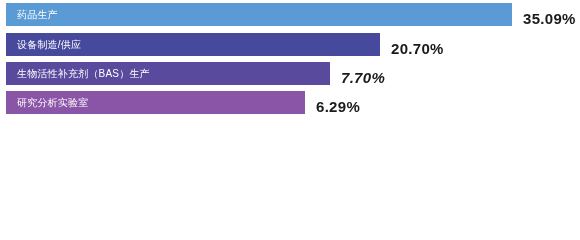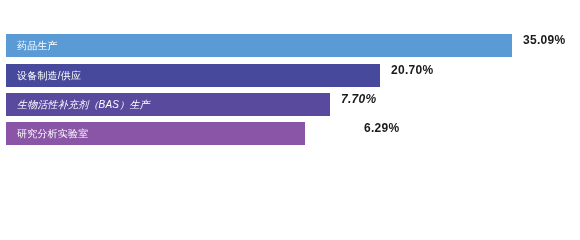--- a/index.html
+++ b/index.html
@@ -16,41 +16,40 @@
   #chart {
     position: relative;
     width: 580px;
     height: 162px;
     background: #ffffff;
   }
   .bar-row {
     position: absolute;
     left: 0;
     display: flex;
-    align-items: flex-start;
+    align-items: flex-end;
     height: 23px;
-    margin-top: 31px;
   }
   .bar {
     height: 23px;
     box-sizing: border-box;
     display: flex;
     align-items: center;
     flex: none;
   }
   .bar-label {
     color: #ffffff;
     font-size: 10px;
     line-height: 1;
     white-space: nowrap;
     padding-left: 11px;
     letter-spacing: 0.2px;
   }
   .value-label {
-    font-size: 12px;
+    font-size: 15px;
     font-weight: bold;
     color: #1a1a1a;
     white-space: nowrap;
     margin-left: 11px;
     letter-spacing: 0.3px;
     line-height: 1;
   }
 </style>
 </head>
 <body>
@@ -66,26 +65,26 @@
 
   <div class="bar-row" style="top: 33px; left: 6px; height: 23px;">
     <div class="bar" style="background-color: rgb(71, 74, 156); width: 374px; height: 23px;">
       <span class="bar-label" style="color: rgb(255, 255, 255);">设备制造/供应</span>
     </div>
     <span class="value-label" style="color: rgb(26, 26, 26);">20.70%</span>
   </div>
 
   <div class="bar-row" style="top: 62px; left: 6px; height: 23px;">
     <div class="bar" style="background-color: rgb(90, 74, 158); width: 324px; height: 23px;">
-      <span class="bar-label" style="color: rgb(255, 255, 255); font-style: italic;">生物活性补充剂（BAS）生产</span>
+      <span class="bar-label" style="color: rgb(255, 255, 255);">生物活性补充剂（BAS）生产</span>
     </div>
     <span class="value-label" style="color: rgb(26, 26, 26); font-style: italic;">7.70%</span>
   </div>
 
-  <div class="bar-row" style="top: 91px; left: 6px; height: 23px; gap: 48px;">
+  <div class="bar-row" style="top: 91px; left: 6px; height: 23px;">
     <div class="bar" style="background-color: rgb(138, 85, 166); width: 299px; height: 23px;">
       <span class="bar-label" style="color: rgb(255, 255, 255);">研究分析实验室</span>
     </div>
     <span class="value-label" style="color: rgb(26, 26, 26);">6.29%</span>
   </div>
 
 
 </div>
 
 </body></html>

